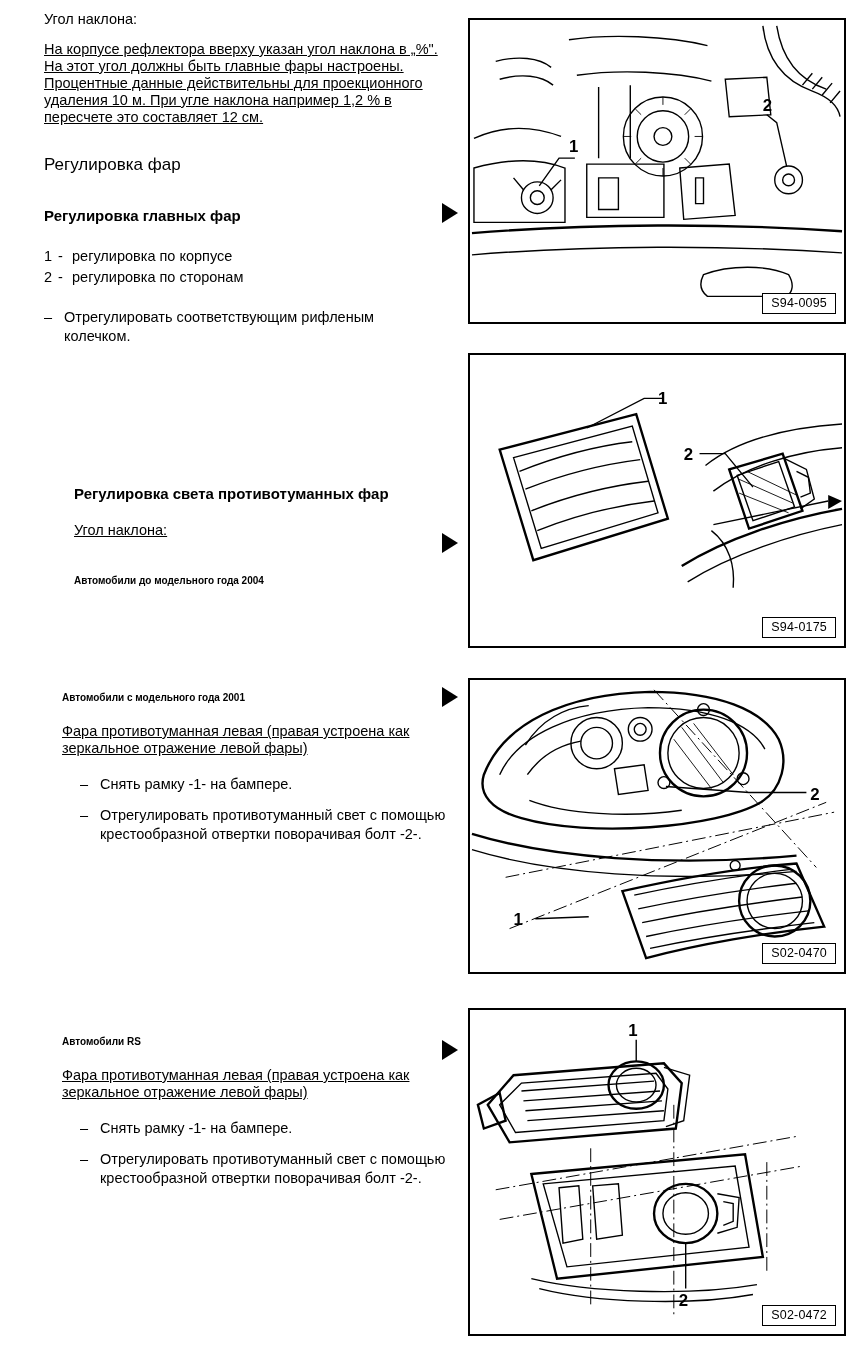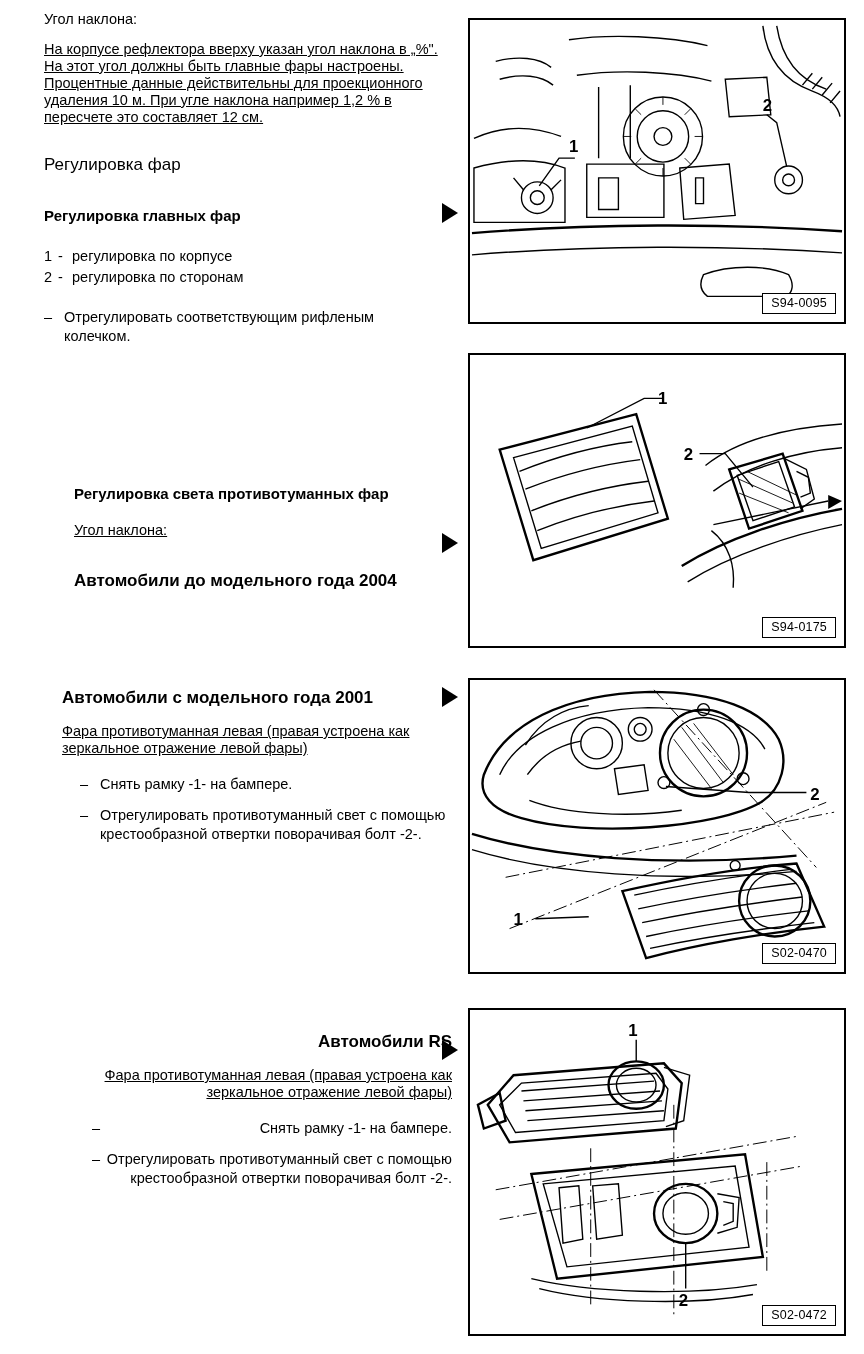--- a/index.html
+++ b/index.html
@@ -43,21 +43,21 @@
   }
 
   .h2 {
     font-size: 15px;
     font-weight: bold;
     margin: 0;
     line-height: 20px;
   }
 
   .h3 {
-    font-size: 17px;
+    font-size: 10px;
     font-weight: bold;
     margin: 0;
     line-height: 19px;
   }
 
   .num-list {
     margin: 0;
     padding: 0;
     list-style: none;
   }
@@ -92,21 +92,21 @@
     margin-left: 18px;
   }
 
   
   .block { position: absolute; }
 
   #block-intro   { left: 44px; top: 10px;  width: 400px; }
   #block-adjust  { left: 44px; top: 152px; width: 400px; }
   #block-fog     { left: 74px; top: 445px; width: 390px; margin-top: 39px; }
   #block-2005    { left: 62px; top: 688px; width: 390px; }
-  #block-rs      { left: 62px; top: 1032px; width: 390px; text-align: right; }
+  #block-rs      { left: 62px; top: 1032px; width: 390px; }
 
   
   .figure {
     position: absolute;
     border: 2px solid #000;
     background: #fff;
     box-sizing: border-box;
   }
   #fig1 { left: 468px; top: 18px;   width: 378px; height: 306px; }
   #fig2 { left: 468px; top: 353px;  width: 378px; height: 295px; }

